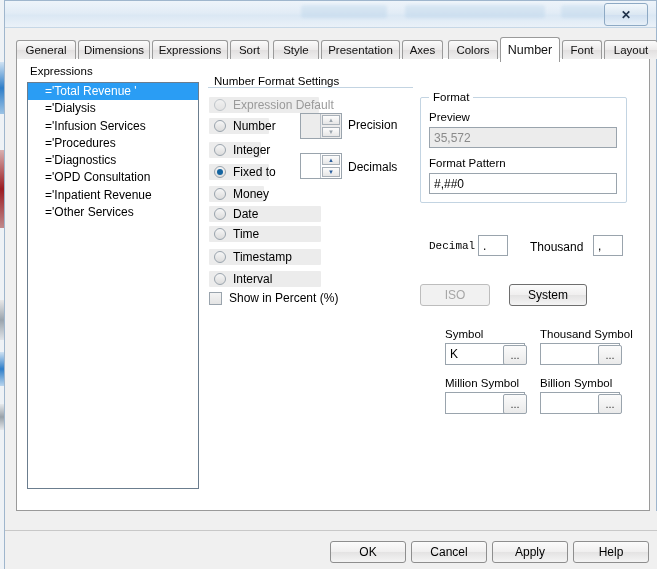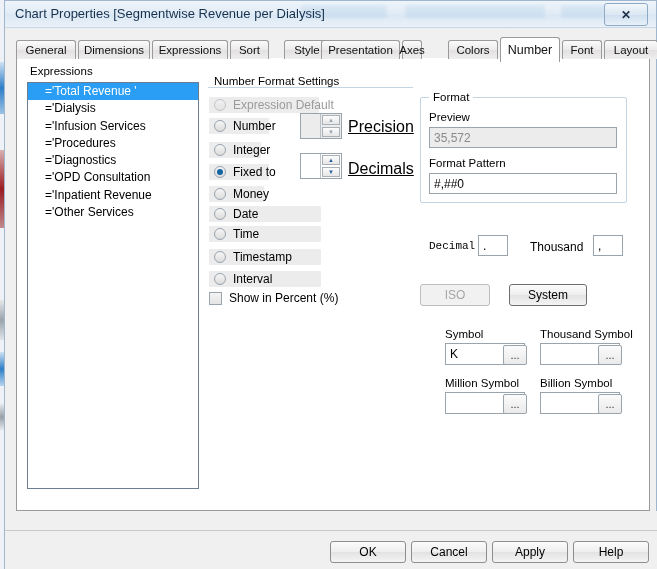--- a/index.html
+++ b/index.html
@@ -133,21 +133,21 @@
   .spin.dis{background:#ececec;}
   .spin .btns{width:20px;display:flex;flex-direction:column;border-left:1px solid #b8c0c8;}
   .spin .arw{
     flex:1;background:linear-gradient(180deg,#fdfdfd,#e6e6e6);
     border:1px solid #a8b0b8;margin:1px;box-sizing:border-box;
     display:flex;align-items:center;justify-content:center;
     font-size:6px;color:#2b5f9e;line-height:1;cursor:pointer;
   }
   .spin.dis .arw{color:#9aa4ad;}
 
-  .sidelabel{position:absolute;font-size:16px;color:#000;text-decoration:underline;}
+  .sidelabel{position:absolute;font-size:12px;color:#000;}
 
   
   .chk-row{position:absolute;display:flex;align-items:flex-end;}
   .chk{
     width:13px;height:13px;border:1px solid #9aa4ad;box-sizing:border-box;
     background:linear-gradient(180deg,#f4f4f4,#e4e4e4);flex:none;
   }
   .chk-text{margin-left:7px;font-size:12px;}
 
   
@@ -196,46 +196,45 @@
     <div class="bg-band bg-b4"></div>
     <div class="bg-band bg-b5"></div>
   </div>
 
   <div class="window">
 
     <div class="titlebar">
       <div class="glass-ghost g1"></div>
       <div class="glass-ghost g2"></div>
       <div class="glass-ghost g3"></div>
-      <div class="title-text">Chart Properties [Segmentwise Revenue per Dialysis]</div>
       <div class="close-btn">✕</div>
     </div>
 
     <div class="tabpanel"></div>
 
     <div class="tabstrip" id="tabstrip">
         <div class="tab" style="left: 0px; width: 60px;">
           <span>General</span>
         </div>
         <div class="tab" style="left: 62px; width: 72px;">
           <span>Dimensions</span>
         </div>
         <div class="tab" style="left: 136px; width: 76px;">
           <span>Expressions</span>
         </div>
         <div class="tab" style="left: 214px; width: 39px;">
           <span>Sort</span>
         </div>
-        <div class="tab" style="left: 268px; width: 46px;">
+        <div class="tab" style="left: 257px; width: 46px;">
           <span>Style</span>
         </div>
         <div class="tab" style="left: 305px; width: 79px;">
           <span>Presentation</span>
         </div>
-        <div class="tab" style="left: 386px; width: 20px;">
+        <div class="tab" style="left: 386px; width: 41px;">
           <span>Axes</span>
         </div>
         <div class="tab" style="left: 432px; width: 50px;">
           <span>Colors</span>
         </div>
         <div class="tab active" style="left: 484px; width: 60px;">
           <span>Number</span>
         </div>
         <div class="tab" style="left: 546px; width: 40px;">
           <span>Font</span>

